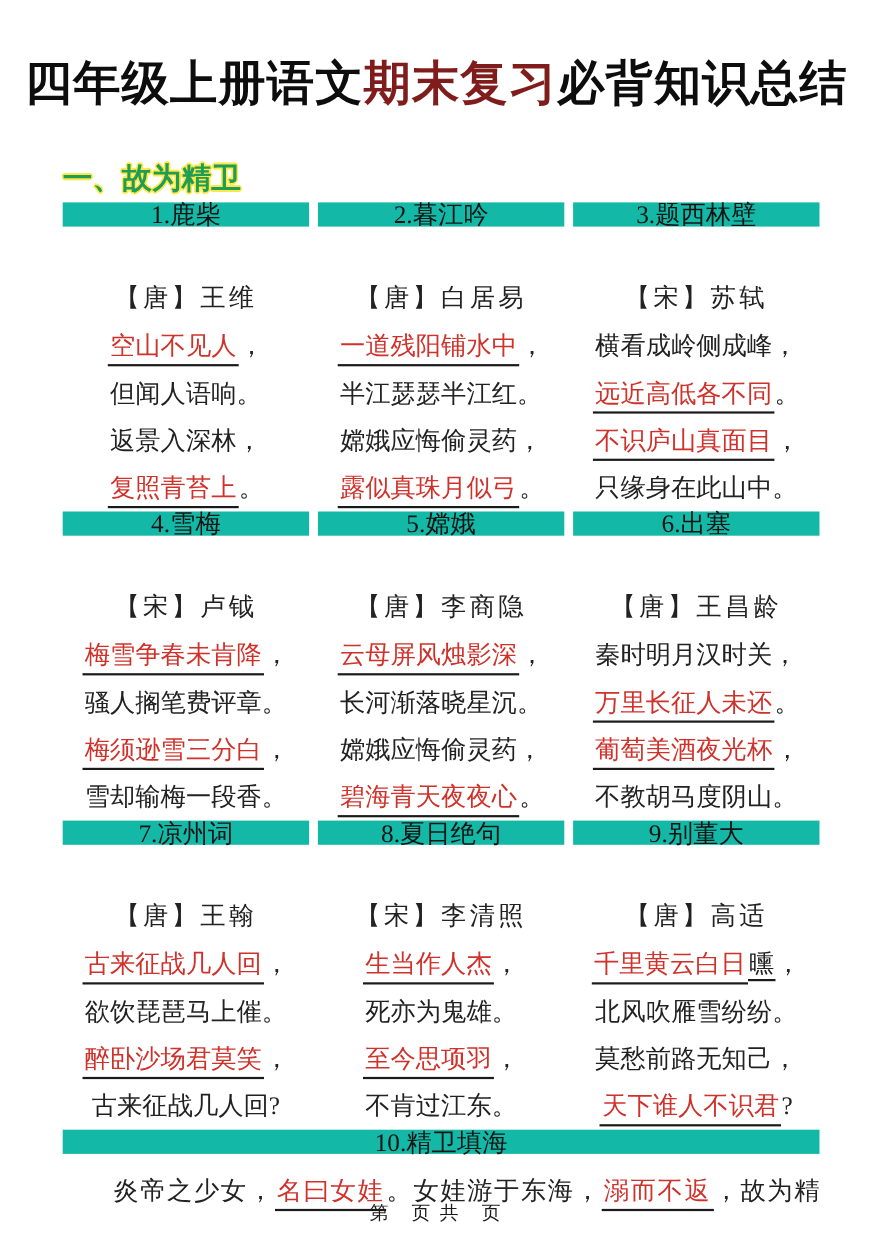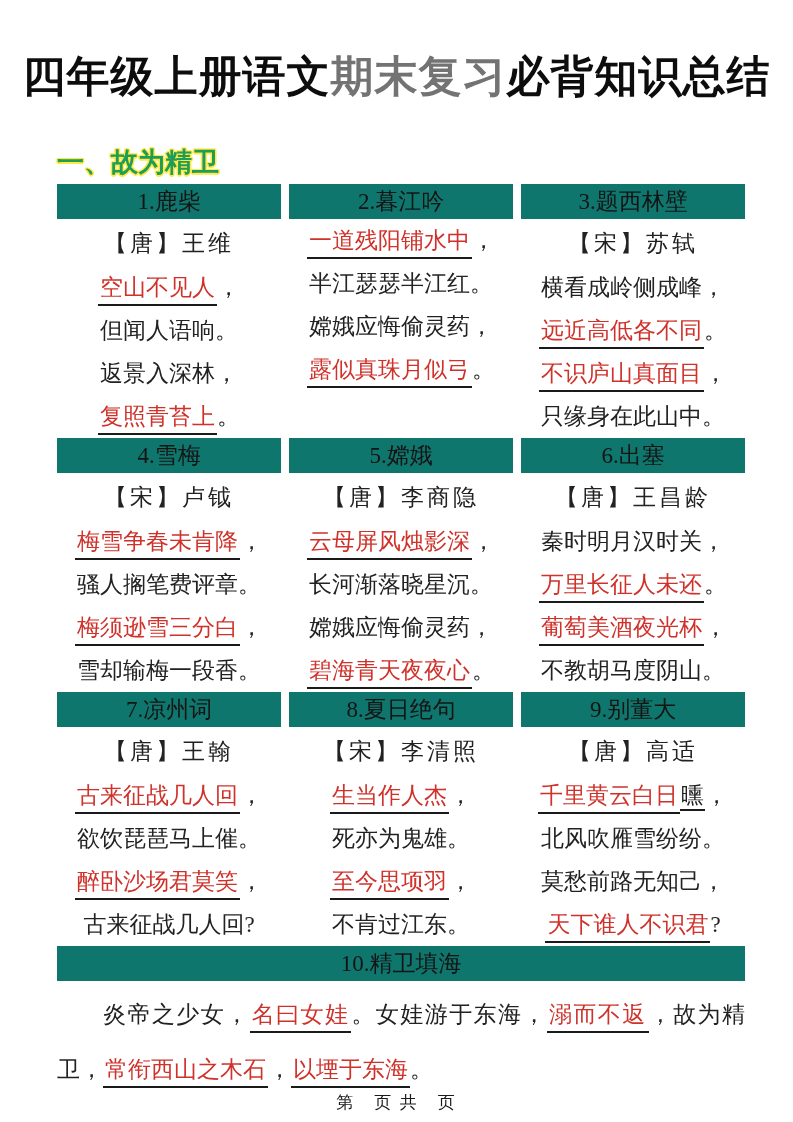--- a/index.html
+++ b/index.html
@@ -7,45 +7,45 @@
     width:793px;height:1122px;position:relative;overflow:hidden;
     background:#ffffff;color:#111;
     font-family:"Liberation Sans", sans-serif;
   }
   
   .page-title{
     padding-top:54px;margin:0;text-align:center;
     font-size:43px;line-height:1.05;font-weight:bold;letter-spacing:1px;
     color:#0d0d0d;font-family:"Liberation Sans", sans-serif;
   }
-  .title-red{color:#737373;}
+  .title-red{color:#7f1d1d;}
   
   .section-heading{
     margin:50px 0 8px 57px;font-size:27px;line-height:1;font-weight:bold;
     color:#1f9d55;
     text-shadow:-1.5px 0 #ffe84a,1.5px 0 #ffe84a,0 -1.5px #ffe84a,0 1.5px #ffe84a,
                 -1px -1px #ffe84a,1px 1px #ffe84a,-1px 1px #ffe84a,1px -1px #ffe84a;
     font-family:"Liberation Sans", sans-serif;
   }
   
   #poem-grid{
     margin-left:57px;width:688px;
     display:grid;grid-template-columns:repeat(3,224px);
     column-gap:8px;row-gap:0;
   }
   .poem-cell{font-family:"Liberation Serif","DejaVu Serif",serif;}
   .full-width{grid-column:1 / 4;}
   .poem-header{
-    height:35px;background:#0f766e;
+    height:22px;background:#14b8a6;
     display:flex;align-items:center;justify-content:center;
     font-size:23px;color:#141414;
   }
   .poem-author{
     height:47px;line-height:50px;text-align:center;
-    font-size:23px;letter-spacing:3px;color:#222;
+    font-size:23px;letter-spacing:3px;color:#222;margin-top:40px;
   }
   .poem-line{
     height:43px;line-height:43px;text-align:center;
     font-size:23px;color:#222;white-space:nowrap;
   }
   .key-phrase{color:#cf322b;border-bottom:2px solid #1a1a1a;padding:0 2px 4px;}
   .underline{border-bottom:2px solid #1a1a1a;padding:0 1px 1px;}
   .prose{
     margin:6px 0 0;font-size:23px;line-height:55px;color:#222;
     text-indent:46px;text-align:justify;
@@ -68,20 +68,21 @@
     <section class="poem-cell">
       <div class="poem-header">1.鹿柴</div>
       <div class="poem-author">【唐】王维</div>
       <div class="poem-line"><span class="key-phrase">空山不见人</span><span class="plain">，</span></div>
       <div class="poem-line"><span class="plain">但闻人语响。</span></div>
       <div class="poem-line"><span class="plain">返景入深林，</span></div>
       <div class="poem-line"><span class="key-phrase">复照青苔上</span><span class="plain">。</span></div>
     </section>
     <section class="poem-cell">
       <div class="poem-header">2.暮江吟</div>
+      <div class="poem-author">【唐】白居易</div>
       <div class="poem-line"><span class="key-phrase">一道残阳铺水中</span><span class="plain">，</span></div>
       <div class="poem-line"><span class="plain">半江瑟瑟半江红。</span></div>
       <div class="poem-line"><span class="plain">嫦娥应悔偷灵药，</span></div>
       <div class="poem-line"><span class="key-phrase">露似真珠月似弓</span><span class="plain">。</span></div>
     </section>
     <section class="poem-cell">
       <div class="poem-header">3.题西林壁</div>
       <div class="poem-author">【宋】苏轼</div>
       <div class="poem-line"><span class="plain">横看成岭侧成峰，</span></div>
       <div class="poem-line"><span class="key-phrase">远近高低各不同</span><span class="plain">。</span></div>

